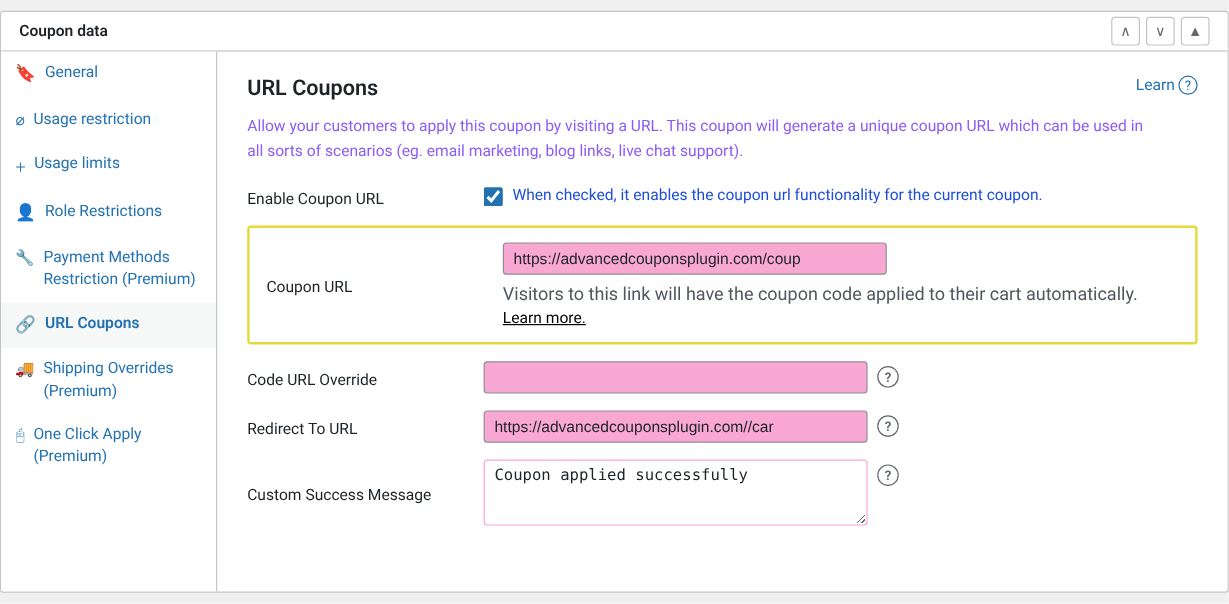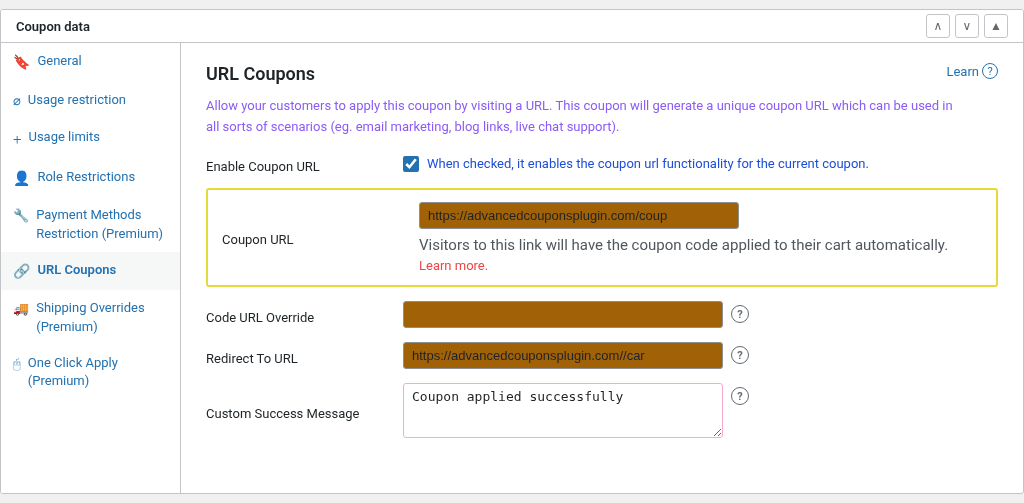--- a/index.html
+++ b/index.html
@@ -169,30 +169,31 @@
       flex: 1;
     }
     .text-input {
       width: 100%;
       max-width: 320px;
       padding: 5px 8px;
       border: 1px solid #8c8f94;
       border-radius: 3px;
       font-size: 13px;
       color: #1d2327;
-      background: #a16207;
+      background: #f9a8d4;
     }
     .field-hint {
       font-size: 15px;
       color: #50575e;
       margin-top: 5px;
       line-height: 1.5;
     }
     .learn-more {
-      color: #ef4444;
+      color: #000000;
+      text-decoration: underline;
       cursor: pointer;
       display: inline-block;
       margin-top: 2px;
     }
     .question-icon {
       width: 18px;
       height: 18px;
       border-radius: 50%;
       border: 1.5px solid #646970;
       display: inline-flex;

